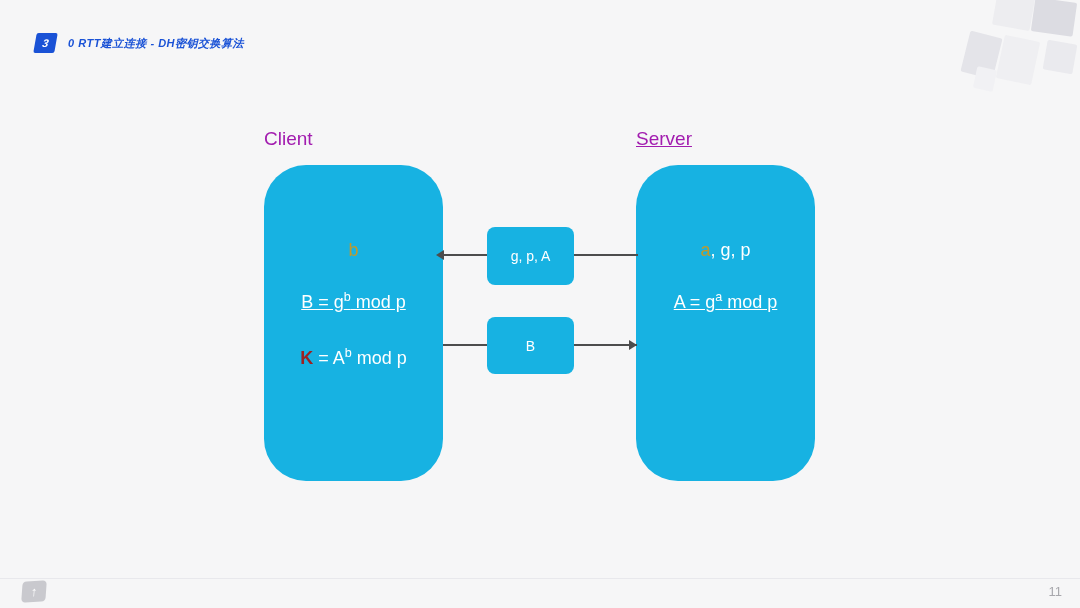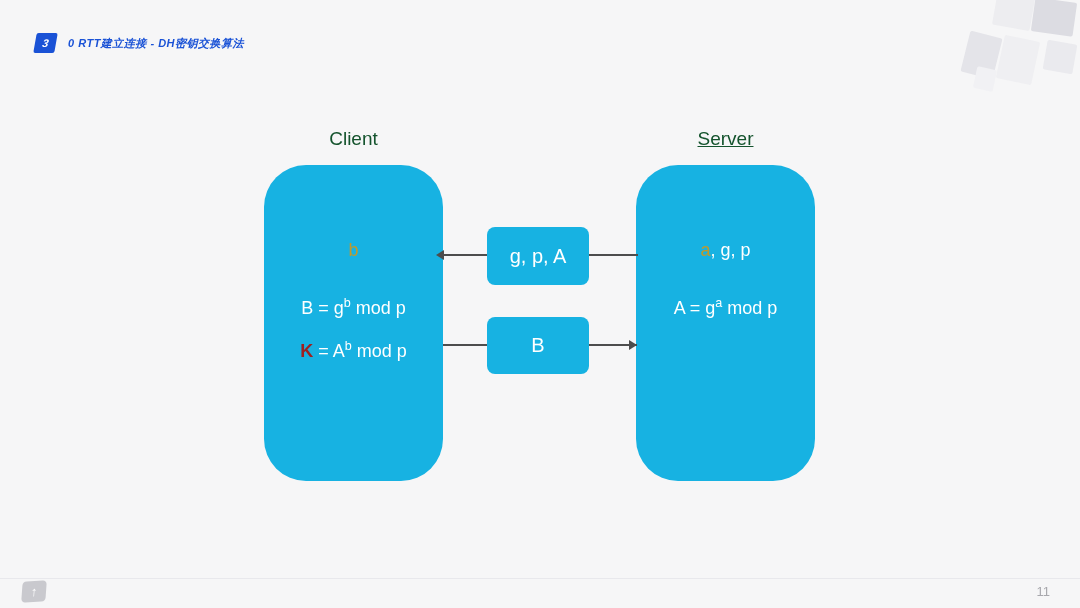--- a/index.html
+++ b/index.html
@@ -39,40 +39,40 @@
   .deco .d1 { left: 20px; top: 34px; width: 33px; height: 42px; background: #e4e4e9; transform: rotate(14deg); }
   .deco .d2 { left: 50px; top: -10px; width: 38px; height: 38px; background: #ededf0; transform: rotate(10deg); }
   .deco .d3 { left: 88px; top: 0px; width: 42px; height: 34px; background: #dcdce2; transform: rotate(8deg); }
   .deco .d4 { left: 55px; top: 38px; width: 36px; height: 44px; background: #efeff2; transform: rotate(12deg); }
   .deco .d5 { left: 30px; top: 68px; width: 20px; height: 22px; background: #f1f1f4; transform: rotate(12deg); }
   .deco .d6 { left: 100px; top: 42px; width: 30px; height: 30px; background: #eaeaee; transform: rotate(10deg); }
 
   
   .node-label {
     position: absolute; top: 128px; width: 179px;
-    text-align: center; color: #14532d; font-size: 19px;
+    color: #a21caf; font-size: 19px;
   }
   .label-client { left: 264px; }
   .label-server { left: 636px; text-decoration: underline; }
 
   .node {
     position: absolute; top: 165px; width: 179px; height: 316px;
     background: #17b2e2; border-radius: 42px;
   }
   .node-client { left: 264px; }
   .node-server { left: 636px; }
 
   .node .row {
     position: absolute; left: 0; width: 100%; height: 26px;
     text-align: center; color: #ffffff; font-size: 18px; line-height: 26px;
     white-space: pre;
   }
   .node .r1 { top: 72px; }
-  .node .r2 { top: 130px; }
-  .node .r3 { top: 173px; }
+  .node .r2 { top: 124px; text-decoration: underline; }
+  .node .r3 { top: 180px; }
 
   .secret { color: #c0992b; }
   .keyred { color: #9e2121; font-weight: bold; }
   .sup { vertical-align: super; font-size: 0.7em; line-height: 0; }
 
   
   .arrow-line { position: absolute; height: 2px; background: #4d4d4d; z-index: 1; }
   .line-top { left: 442px; top: 254px; width: 196px; }
   .line-bottom { left: 443px; top: 344px; width: 194px; }
   .arrow-head { position: absolute; width: 0; height: 0; z-index: 1; }
@@ -82,42 +82,42 @@
     border-right: 8px solid #4d4d4d;
   }
   .head-right {
     left: 629px; top: 340px;
     border-top: 5px solid transparent; border-bottom: 5px solid transparent;
     border-left: 8px solid #4d4d4d;
   }
 
   
   .msg {
-    position: absolute; left: 487px; width: 102px;
+    position: absolute; left: 487px; width: 87px;
     background: #17b2e2; border-radius: 8px;
     display: flex; align-items: center; justify-content: center;
-    color: #ffffff; font-size: 20px; z-index: 2;
+    color: #ffffff; font-size: 14px; z-index: 2;
   }
   .msg-top { top: 227px; height: 58px; }
   .msg-bottom { top: 317px; height: 57px; }
 
   
   .footer-divider {
     position: absolute; left: 0; top: 578px; width: 1080px; height: 1px;
     background: #e8e8ec;
   }
   .logo {
     position: absolute; left: 22px; top: 581px; width: 24px; height: 21px;
     background: #c9c9ce; border-radius: 4px;
     transform: skewX(-8deg) rotate(-4deg);
     display: flex; align-items: center; justify-content: center;
     color: #ffffff; font-size: 13px; font-weight: bold;
   }
   .page-number {
-    position: absolute; right: 30px; top: 584px;
+    position: absolute; right: 18px; top: 584px;
     color: #a8a8ad; font-size: 13px;
   }
 </style>
 </head>
 <body>
 
 <div class="slide">
 
   <div class="header">
     <div class="badge">3</div>

